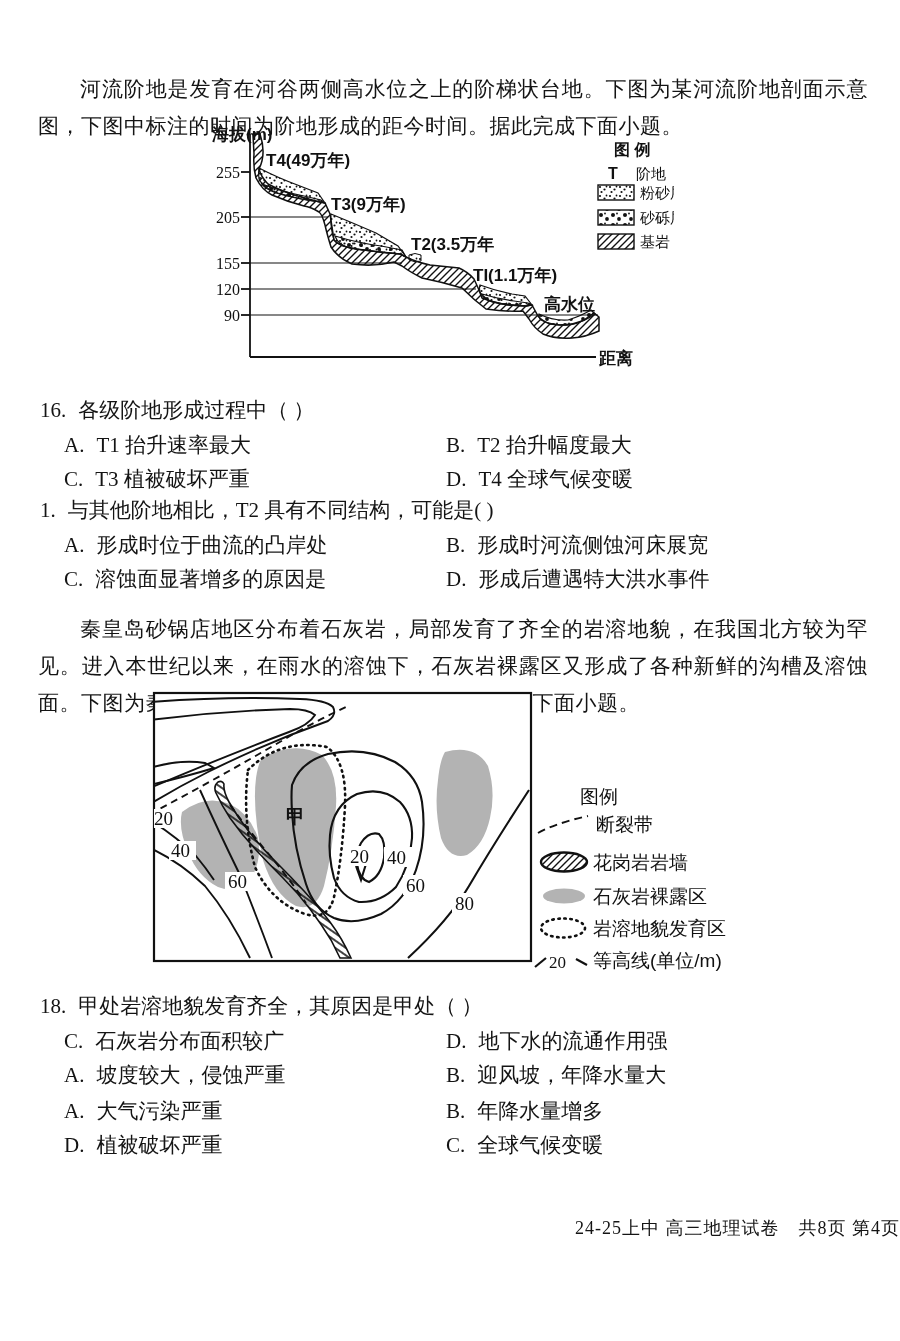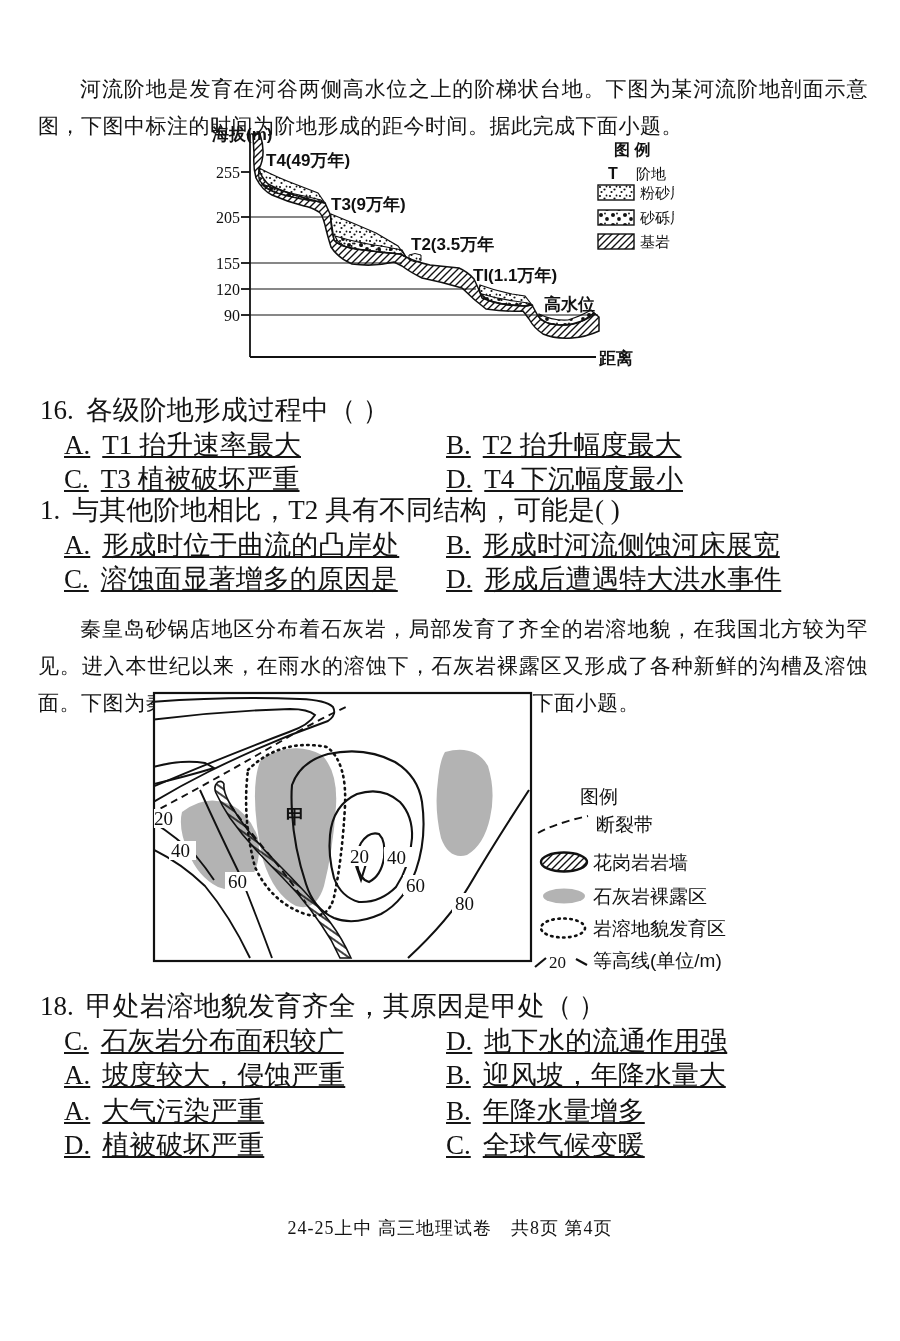--- a/index.html
+++ b/index.html
@@ -3,27 +3,27 @@
 <meta charset="utf-8">
 <style>
   html,body{margin:0;padding:0;background:#888;}
   #page{
     position:relative;width:900px;height:1341px;background:#ffffff;
     font-family:"Liberation Serif","DejaVu Serif",serif;color:#141414;
     margin:0 auto;overflow:hidden;
   }
   .para{position:absolute;left:38px;width:830px;font-size:21px;line-height:37px;
         text-indent:2em;text-align:justify;letter-spacing:0.5px;}
-  .q{position:absolute;left:40px;width:832px;font-size:27px;}
+  .q{position:absolute;left:40px;width:832px;font-size:21px;}
   .stem{line-height:36px;white-space:nowrap;}
   .qnum{margin-right:12px;}
-  .opt-row{display:flex;padding-left:24px;line-height:34px;text-decoration:underline;}
+  .opt-row{display:flex;padding-left:24px;line-height:34px;}
   .opt-row .opt:first-child{width:382px;}
   .okey{margin-right:12px;}
-  .footer{position:absolute;left:0;top:1216px;width:100%;text-align:center;
+  .footer{position:absolute;left:0;top:1216px;width:100%;text-align:right;
           font-size:18px;letter-spacing:1px;}
   .fig{position:absolute;}
   .fig text{font-family:"Liberation Sans","DejaVu Sans",sans-serif;fill:#111;}
   .fig .num{font-family:"Liberation Serif","DejaVu Serif",serif;}
 </style>
 </head>
 <body>
 
 <div id="page">
 
@@ -128,21 +128,21 @@
   <div class="q" style="top:392px">
     <div class="stem">
       <span class="qnum">16.</span><span>各级阶地形成过程中（ ）</span>
     </div>
     <div class="opt-row">
       <div class="opt"><span class="okey">A.</span><span>T1 抬升速率最大</span></div>
       <div class="opt"><span class="okey">B.</span><span>T2 抬升幅度最大</span></div>
     </div>
     <div class="opt-row">
       <div class="opt"><span class="okey">C.</span><span>T3 植被破坏严重</span></div>
-      <div class="opt"><span class="okey">D.</span><span>T4 下沉幅度最小</span></div>
+      <div class="opt"><span class="okey">D.</span><span>T4 全球气候变暖</span></div>
     </div>
   </div>
 
   <div class="q" style="top:492px">
     <div class="stem">
       <span class="qnum">1.</span><span>与其他阶地相比，T2 具有不同结构，可能是( )</span>
     </div>
     <div class="opt-row">
       <div class="opt"><span class="okey">A.</span><span>形成时位于曲流的凸岸处</span></div>
       <div class="opt"><span class="okey">B.</span><span>形成时河流侧蚀河床展宽</span></div>

